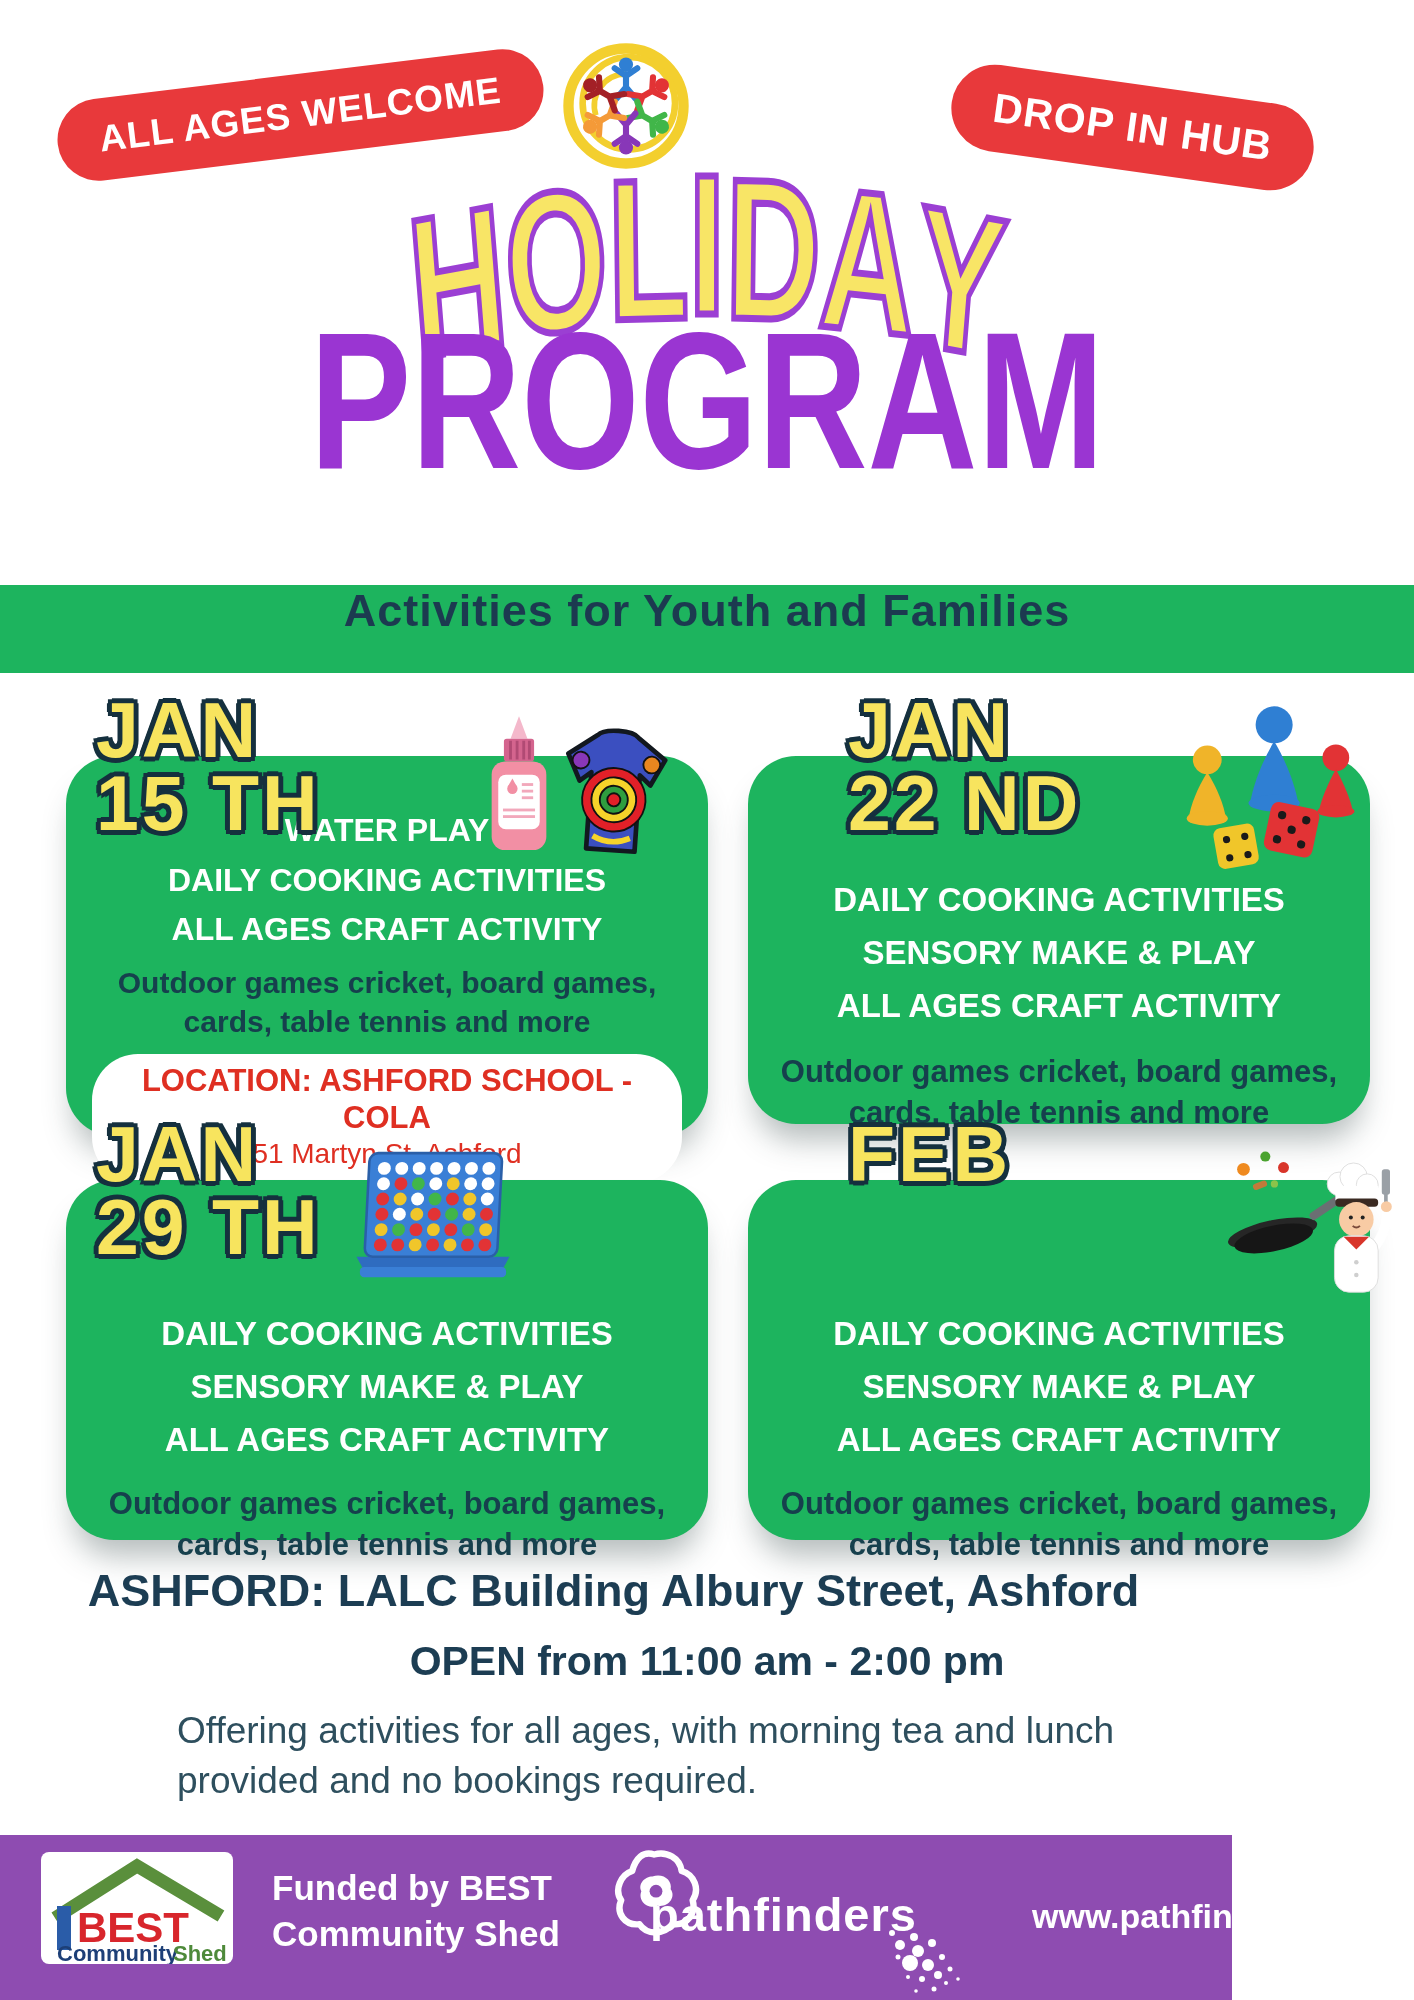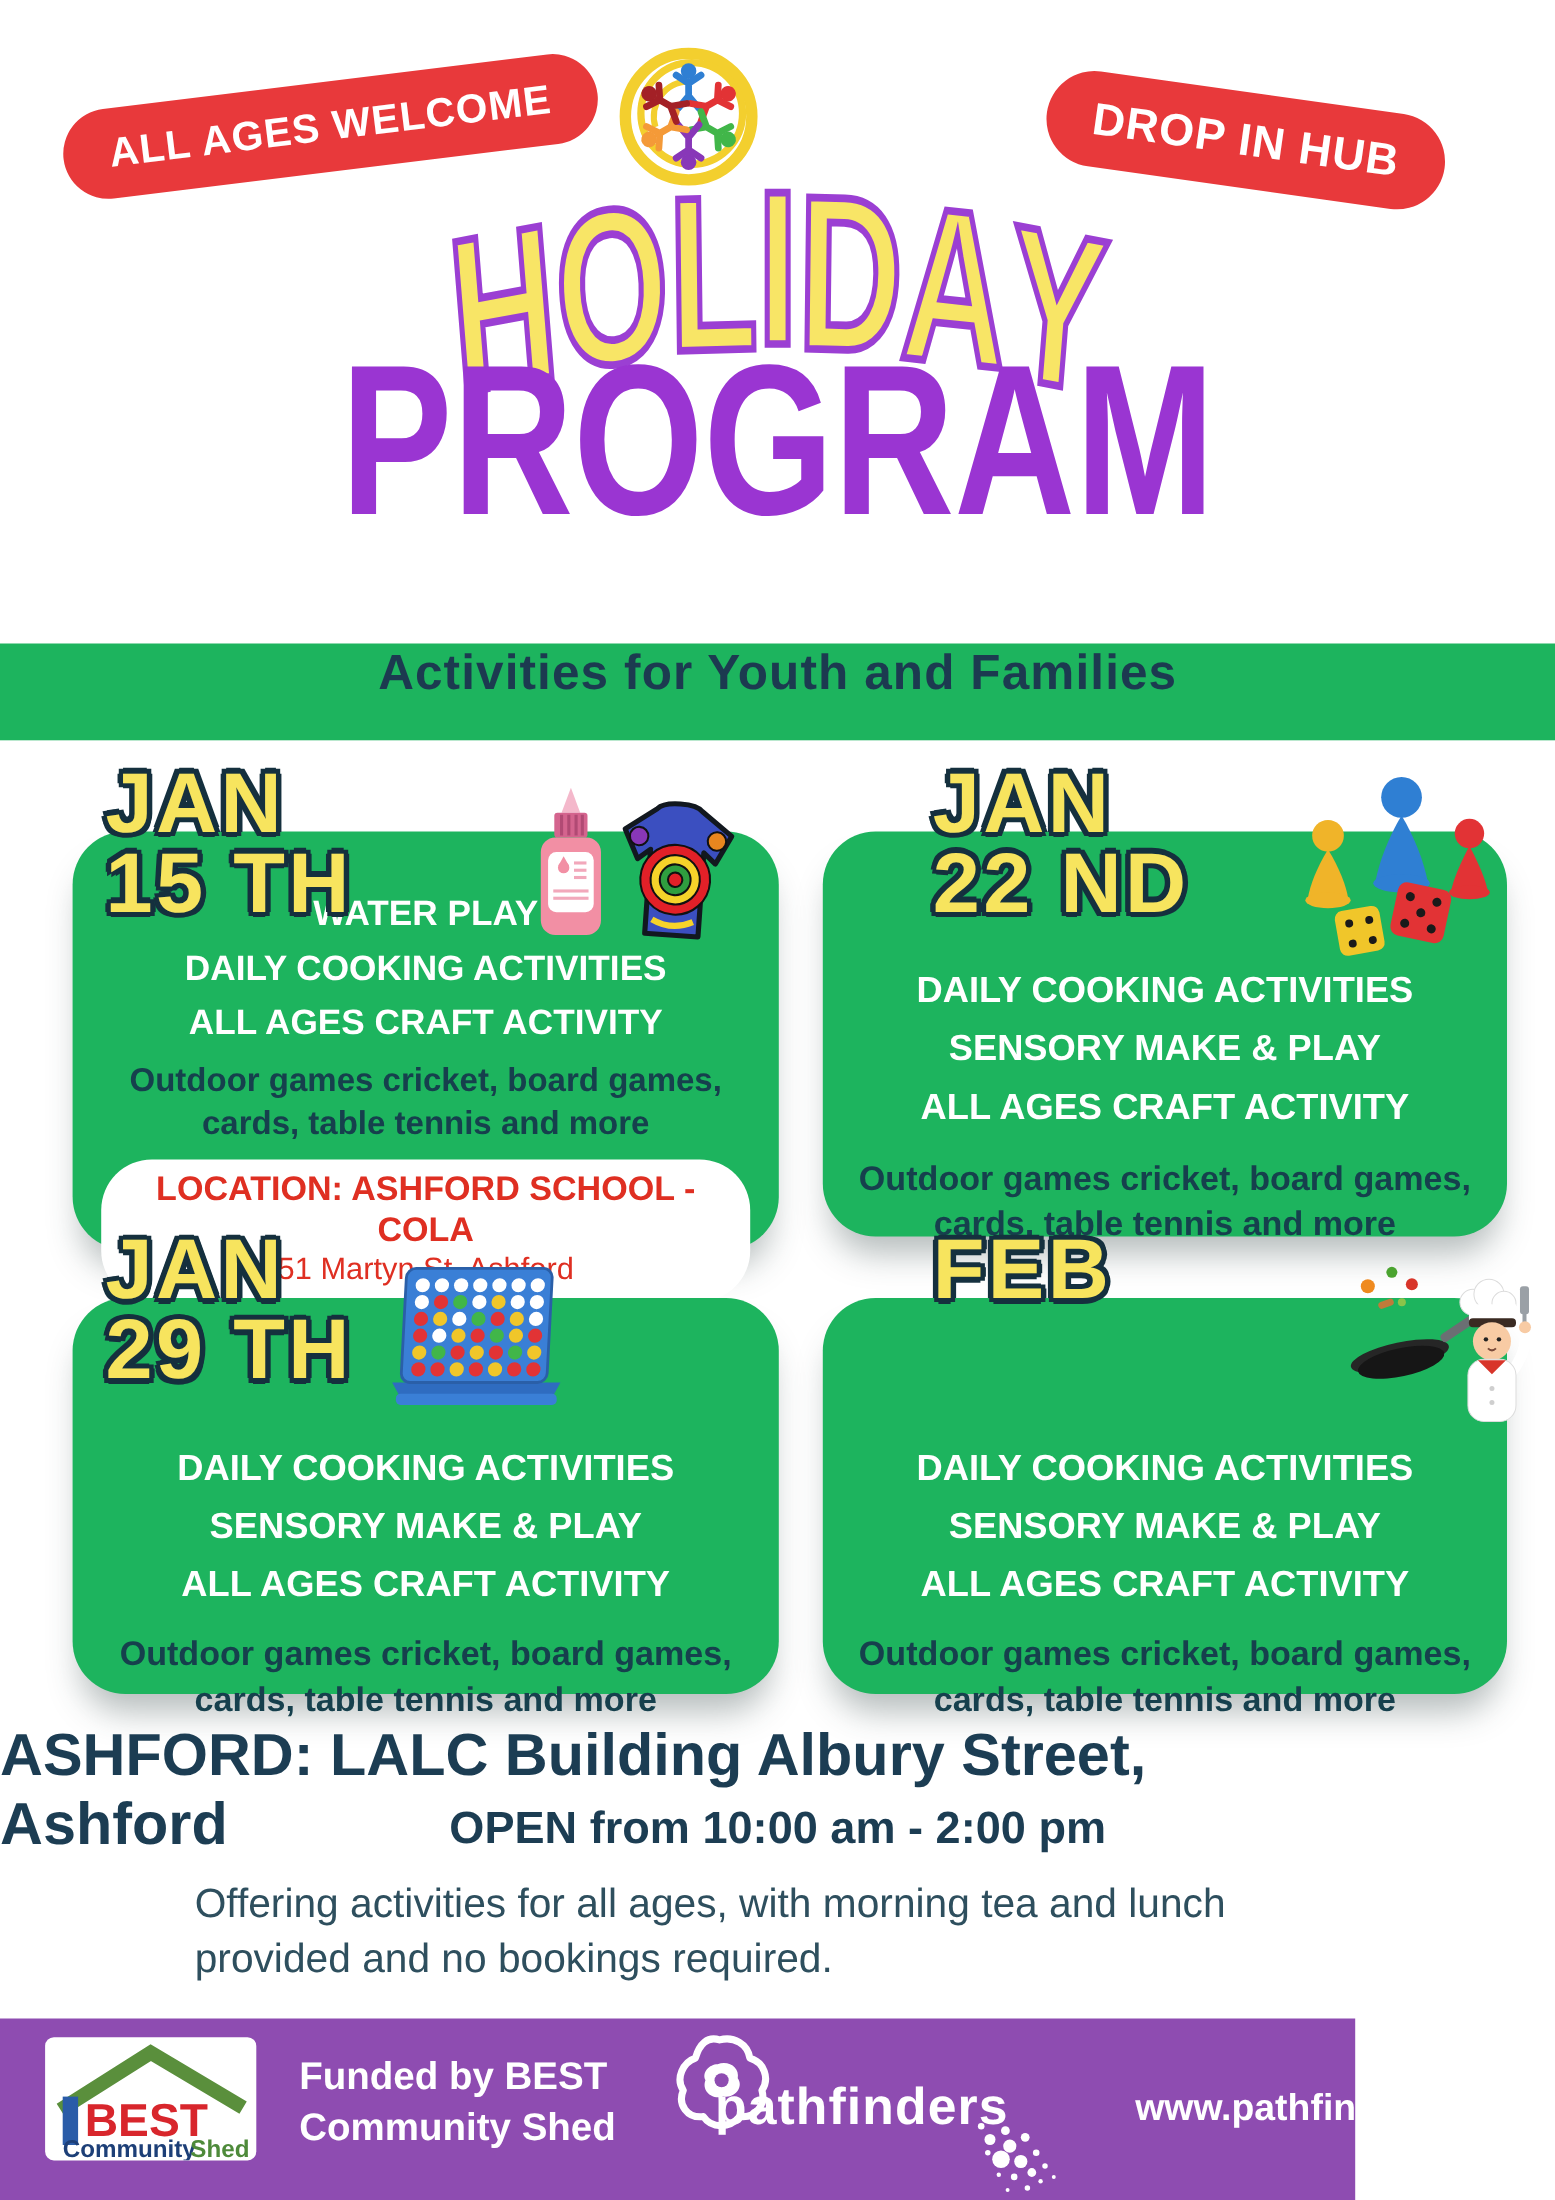--- a/index.html
+++ b/index.html
@@ -63,22 +63,22 @@
   .loc-sub{color:#df2f22;font-size:28px;line-height:1.15;margin-top:2px;}
 
   .card-icon{position:absolute;}
   .ic-glue{left:420px;top:-42px;}
   .ic-shirt{left:492px;top:-32px;transform:rotate(4deg);}
   .ic-pieces{left:428px;top:-62px;}
   .ic-c4{left:282px;top:-32px;}
   .ic-chef{left:470px;top:-38px;}
 
   
-  .address{position:absolute;top:1565px;left:0;width:1227px;
-           font-size:54px;font-weight:bold;color:#1c3d53;}
+  .address{position:absolute;top:1565px;left:0;width:1227px;text-align:center;
+           font-size:45px;font-weight:bold;color:#1c3d53;}
   .hours{position:absolute;top:1638px;left:0;width:1414px;text-align:center;
          font-size:41px;font-weight:bold;color:#1c3d53;}
   .note{position:absolute;top:1706px;left:177px;width:1060px;
         font-size:37px;color:#2e4f5e;line-height:1.35;}
 
   
   .footer{position:absolute;top:1835px;left:0;width:1232px;height:165px;background:#8e4cb1;}
   .best-box{position:absolute;left:41px;top:17px;width:192px;height:112px;background:#fff;
             border-radius:8px;overflow:hidden;}
   .funded{position:absolute;left:272px;top:30px;color:#fff;font-weight:bold;font-size:35px;
@@ -315,21 +315,21 @@
     </svg>
     <div class="acts">
       <div>DAILY COOKING ACTIVITIES</div>
       <div>SENSORY MAKE &amp; PLAY</div>
       <div>ALL AGES CRAFT ACTIVITY</div>
     </div>
     <div class="extra">Outdoor games cricket, board games, cards, table tennis and more</div>
   </div>
 
   <div class="address">ASHFORD: LALC Building Albury Street, Ashford</div>
-  <div class="hours">OPEN from 10:00 am - 2:00 pm</div>
+  <div class="hours">OPEN from 11:00 am - 2:00 pm</div>
   <div class="note">Offering activities for all ages, with morning tea and lunch provided and no bookings required.</div>
 
   <div class="footer">
     <div class="best-box">
       <svg width="192" height="112" viewBox="0 0 192 112">
         <polyline points="14,66 96,14 180,64" fill="none" stroke="#5a8f3c" stroke-width="13"></polyline>
         <rect x="16" y="54" width="14" height="44" fill="#2a5ca8"></rect>
         <text x="36" y="90" font-family="Liberation Sans, sans-serif" font-size="42" font-weight="bold" fill="#d8262c">BEST</text>
         <text x="16" y="109" font-family="Liberation Sans, sans-serif" font-size="22" font-weight="bold" fill="#1d3f77">Community</text>
         <text x="132" y="109" font-family="Liberation Sans, sans-serif" font-size="22" font-weight="bold" fill="#4e8a3a">Shed</text>

